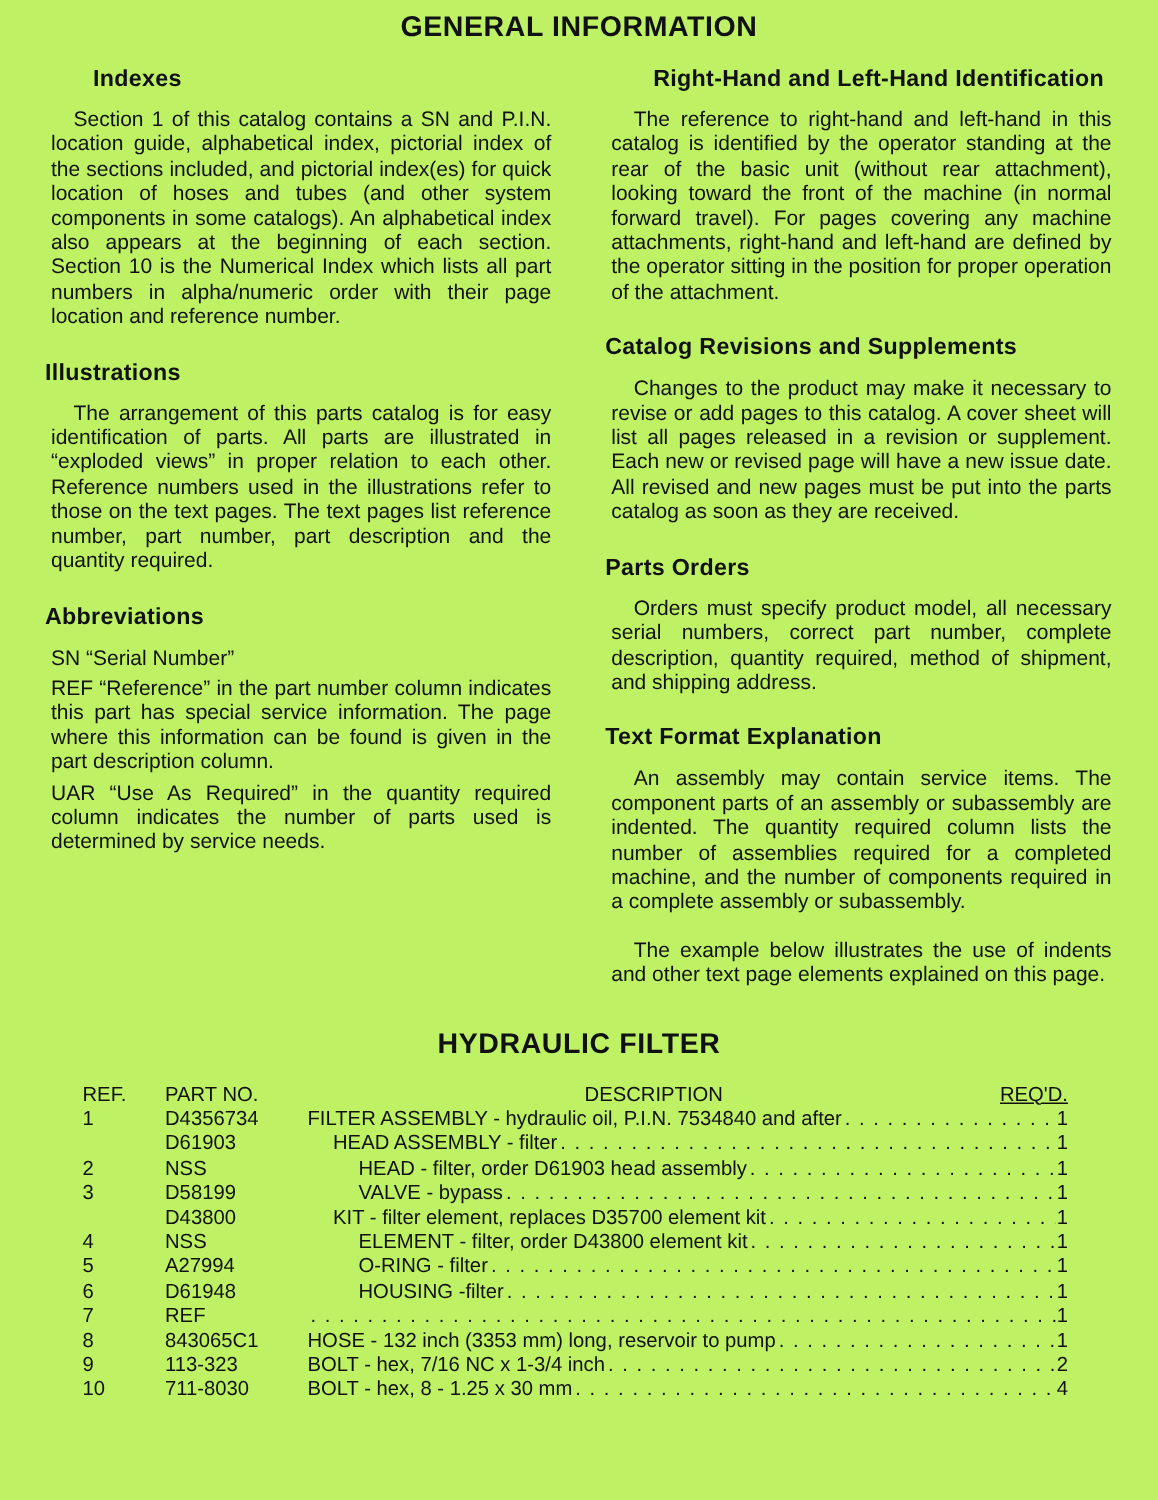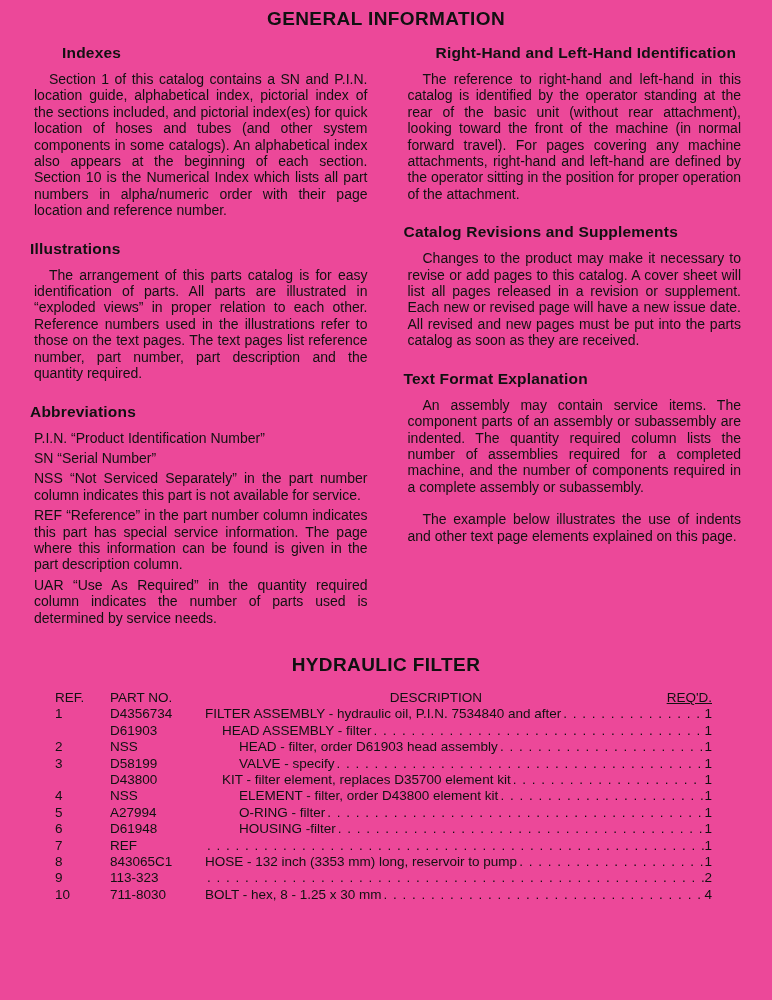--- a/index.html
+++ b/index.html
@@ -1,21 +1,21 @@
 <!DOCTYPE html>
 <html><head>
 <meta charset="utf-8">
 <style>
   html, body { margin: 0; padding: 0; background: #ffffff; }
   .page {
     position: relative;
     width: 772px;
     height: 1000px;
     box-sizing: border-box;
-    background: #ec4899;
+    background: #bef264;
     color: #111111;
     font-family: "Liberation Sans", sans-serif;
     padding-top: 8px;
     overflow: hidden;
   }
   .page-title {
     margin: 0;
     text-align: center;
     font-size: 19px;
     font-weight: bold;
@@ -90,38 +90,38 @@
       <div class="sec">
         <h2>Indexes</h2>
         <p>Section 1 of this catalog contains a SN and P.I.N. location guide, alphabetical index, pictorial index of the sections included, and pictorial index(es) for quick location of hoses and tubes (and other system components in some catalogs). An alphabetical index also appears at the beginning of each section. Section 10 is the Numerical Index which lists all part numbers in alpha/numeric order with their page location and reference number.</p>
       </div>
       <div class="sec">
         <h2>Illustrations</h2>
         <p>The arrangement of this parts catalog is for easy identification of parts. All parts are illustrated in “exploded views” in proper relation to each other. Reference numbers used in the illustrations refer to those on the text pages. The text pages list reference number, part number, part description and the quantity required.</p>
       </div>
       <div class="sec abbr">
         <h2>Abbreviations</h2>
-        <p>P.I.N. “Product Identification Number”</p>
         <p>SN “Serial Number”</p>
-        <p>NSS “Not Serviced Separately” in the part number column indicates this part is not available for service.</p>
         <p>REF “Reference” in the part number column indicates this part has special service information. The page where this information can be found is given in the part description column.</p>
         <p>UAR “Use As Required” in the quantity required column indicates the number of parts used is determined by service needs.</p>
       </div>
     </div>
 
     <div class="col">
       <div class="sec">
         <h2>Right-Hand and Left-Hand Identification</h2>
         <p>The reference to right-hand and left-hand in this catalog is identified by the operator standing at the rear of the basic unit (without rear attachment), looking toward the front of the machine (in normal forward travel). For pages covering any machine attachments, right-hand and left-hand are defined by the operator sitting in the position for proper operation of the attachment.</p>
       </div>
       <div class="sec">
         <h2>Catalog Revisions and Supplements</h2>
         <p>Changes to the product may make it necessary to revise or add pages to this catalog. A cover sheet will list all pages released in a revision or supplement. Each new or revised page will have a new issue date. All revised and new pages must be put into the parts catalog as soon as they are received.</p>
       </div>
       <div class="sec">
+        <h2>Parts Orders</h2>
+        <p>Orders must specify product model, all necessary serial numbers, correct part number, complete description, quantity required, method of shipment, and shipping address.</p>
       </div>
       <div class="sec">
         <h2>Text Format Explanation</h2>
         <p>An assembly may contain service items. The component parts of an assembly or subassembly are indented. The quantity required column lists the number of assemblies required for a completed machine, and the number of components required in a complete assembly or subassembly.</p>
         <p class="gap">The example below illustrates the use of indents and other text page elements explained on this page.</p>
       </div>
     </div>
 
   </div>
 
@@ -159,21 +159,21 @@
       <span class="c-desc">
           <span class="txt" style="padding-left: 34px;">HEAD - filter, order D61903 head assembly</span>
           <span class="leader"></span>
           <span class="c-qty">1</span>
         </span>
     </div>
     <div class="pt-row">
       <span class="c-ref">3</span>
       <span class="c-part">D58199</span>
       <span class="c-desc">
-          <span class="txt" style="padding-left: 34px;">VALVE - specify</span>
+          <span class="txt" style="padding-left: 34px;">VALVE - bypass</span>
           <span class="leader"></span>
           <span class="c-qty">1</span>
         </span>
     </div>
     <div class="pt-row">
       <span class="c-ref"></span>
       <span class="c-part">D43800</span>
       <span class="c-desc">
           <span class="txt" style="padding-left: 17px;">KIT - filter element, replaces D35700 element kit</span>
           <span class="leader"></span>
@@ -221,20 +221,21 @@
       <span class="c-desc">
           <span class="txt" style="padding-left: 0px;">HOSE - 132 inch (3353 mm) long, reservoir to pump</span>
           <span class="leader"></span>
           <span class="c-qty">1</span>
         </span>
     </div>
     <div class="pt-row">
       <span class="c-ref">9</span>
       <span class="c-part">113-323</span>
       <span class="c-desc">
+          <span class="txt" style="padding-left: 0px;">BOLT - hex, 7/16 NC x 1-3/4 inch</span>
           <span class="leader"></span>
           <span class="c-qty">2</span>
         </span>
     </div>
     <div class="pt-row">
       <span class="c-ref">10</span>
       <span class="c-part">711-8030</span>
       <span class="c-desc">
           <span class="txt" style="padding-left: 0px;">BOLT - hex, 8 - 1.25 x 30 mm</span>
           <span class="leader"></span>

